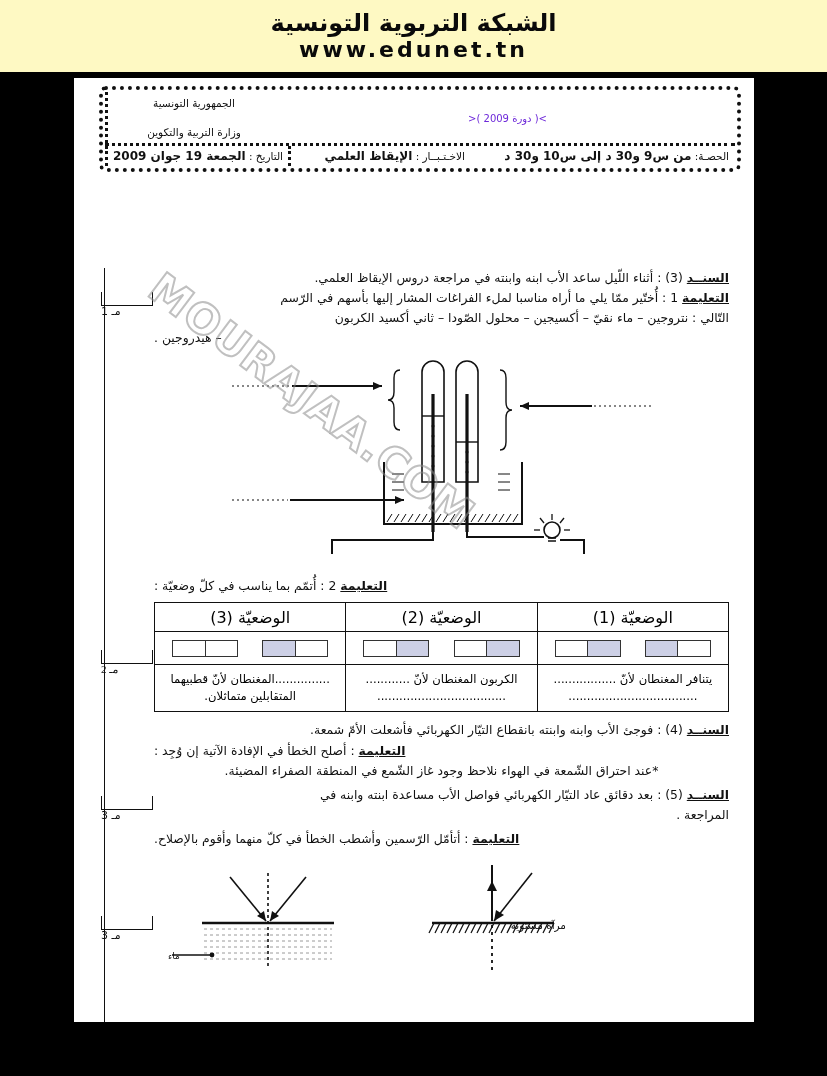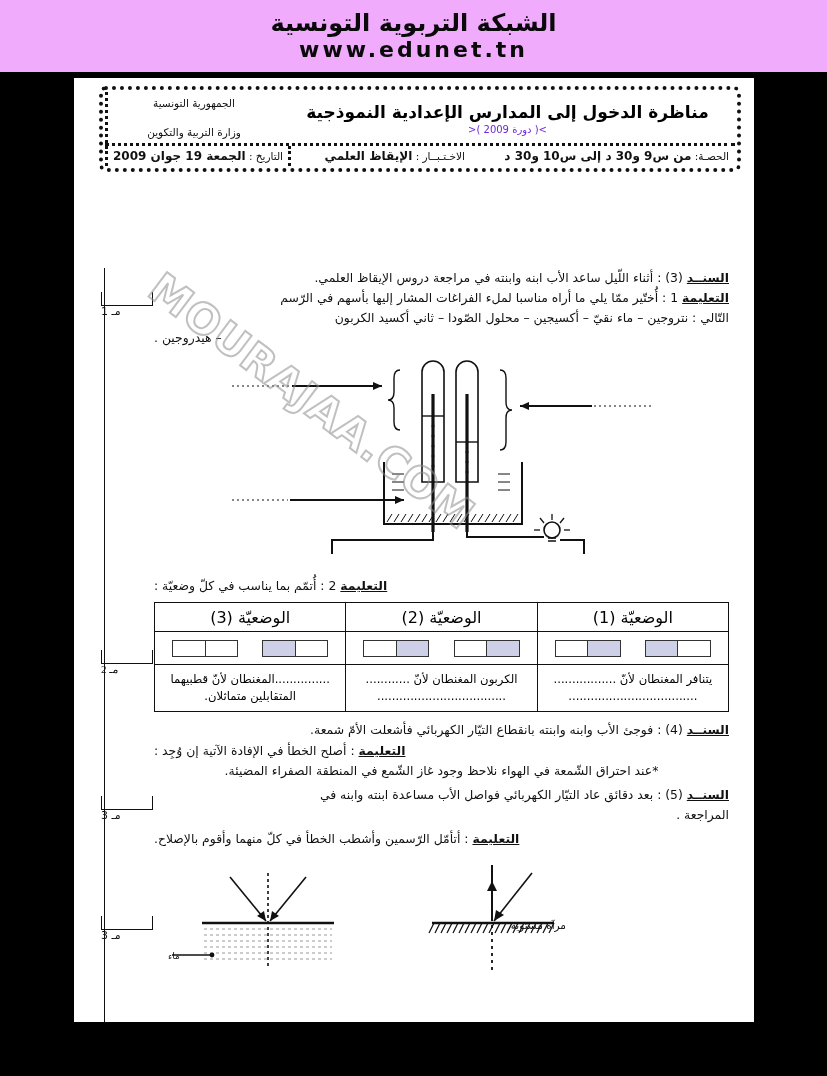--- a/index.html
+++ b/index.html
@@ -120,35 +120,34 @@
   .magnet span + span{border-right:1px solid #333;}
   td.txtrow{height:40px;font-size:11.6px;text-align:right;line-height:1.5;padding:3px 6px;}
 
   
   .fig-opt{position:relative;height:120px;margin-top:6px;}
   .fig-opt svg{position:absolute;left:0;top:0;}
 </style>
 </head>
 <body>
 
-<div class="banner" style="background: #f0abfc;">
+<div class="banner" style="background: #fef9c3;">
   <div class="b1">الشبكة التربوية التونسية</div>
   <div class="b2">www.edunet.tn</div>
 </div>
 
 <div class="blackfield"></div>
 
 <div class="sheet">
 
   <div class="watermark">MOURAJAA.COM</div>
 
   <div class="hdr">
     <div class="hdr-top">
       <div class="hdr-left">
-        <div class="hdr-title">مناظرة الدخول إلى المدارس  الإعدادية النموذجية</div>
         <div class="hdr-sess">&gt;(&nbsp;<span>دورة 2009</span>&nbsp;)&lt;</div>
       </div>
       <div class="hdr-right">
         <div>الجمهورية التونسية</div>
         <div>وزارة التربية والتكوين</div>
       </div>
     </div>
     <div class="hdr-bot">
       <div class="hb c3">
         <span>الحصـة:</span>&nbsp;

